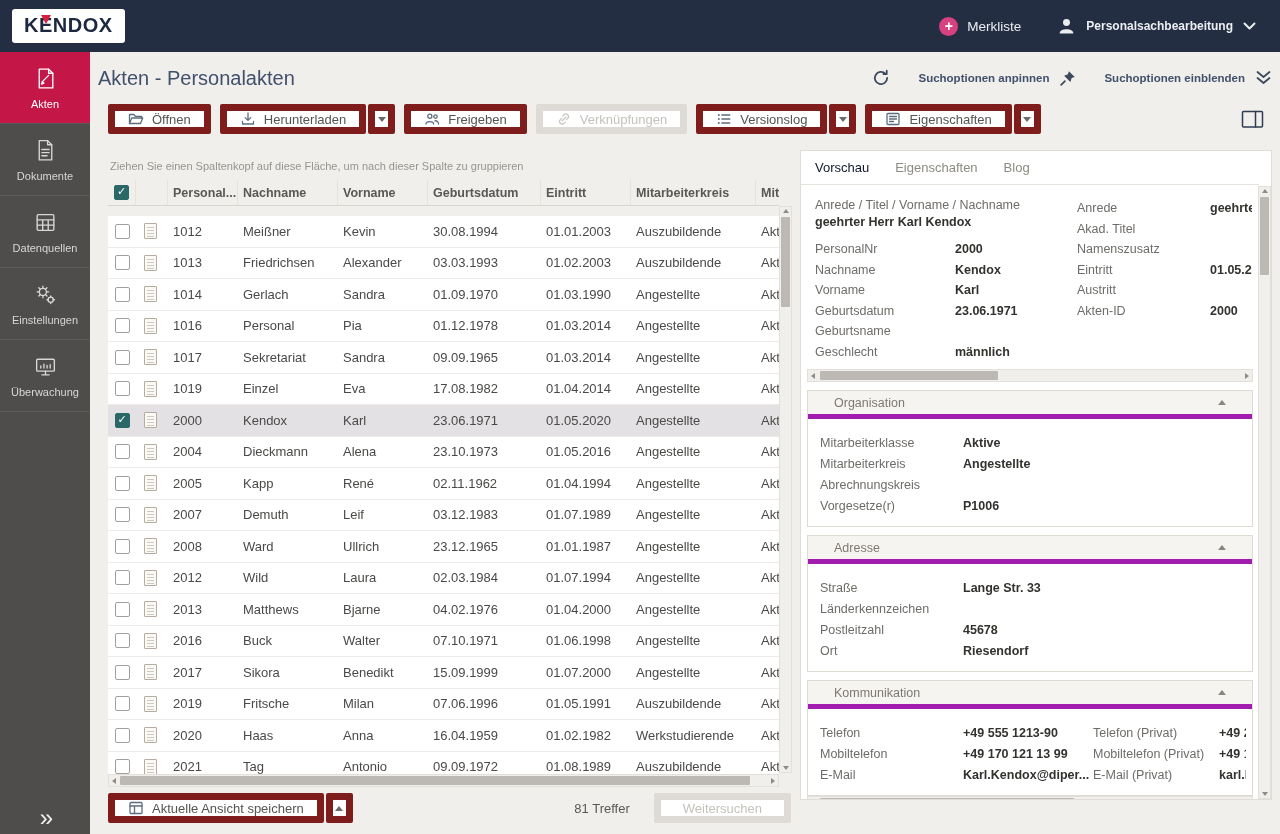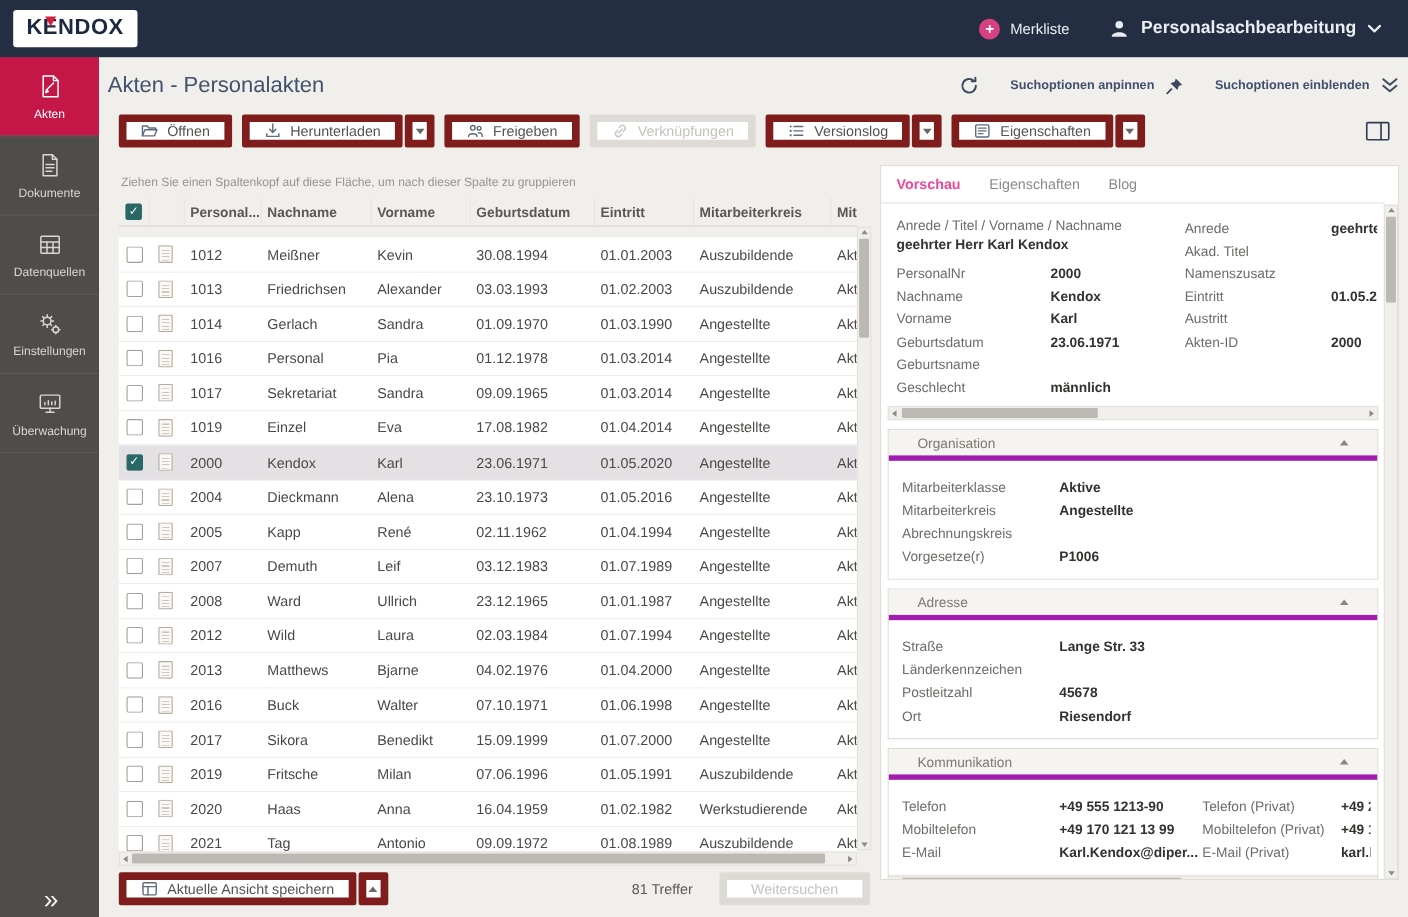--- a/index.html
+++ b/index.html
@@ -9,21 +9,21 @@
 .app{position:relative;width:1280px;height:834px;background:#f1efec;overflow:hidden}
 
 
 .topbar{position:absolute;top:0;left:0;right:0;height:52px;background:#232e42;display:flex;align-items:center;justify-content:space-between;padding:0 24px 0 12px;z-index:5}
 .logo{position:relative;background:#fff;border-radius:3px;padding:5px 12px 6px;cursor:pointer}
 .logo-text{font-size:20px;font-weight:800;letter-spacing:.5px;color:#1c2840}
 .logo-accent{position:absolute;left:29px;top:6px;width:0;height:0;border-left:5px solid transparent;border-right:5px solid transparent;border-top:9px solid #d6203e}
 .topbar-right{display:flex;align-items:center;gap:36px;color:#eceef2}
 .merkliste{display:flex;align-items:center;gap:9px;cursor:pointer;font-size:13.5px}
 .plus-circle{width:19px;height:19px;border-radius:50%;background:#d6417f;color:#fff;display:flex;align-items:center;justify-content:center;font-size:14px;font-weight:700;line-height:1}
-.user-menu{display:flex;align-items:center;gap:10px;cursor:pointer;font-size:16px;font-weight:600}
+.user-menu{display:flex;align-items:center;gap:10px;cursor:pointer;font-size:12px;font-weight:600}
 
 
 .sidebar{position:absolute;left:0;top:52px;width:90px;bottom:0;background:#4e4d4c}
 .side-item{height:72px;display:flex;flex-direction:column;align-items:center;justify-content:center;gap:7px;color:#d9d7d4;font-size:11px;border-bottom:1px solid #5b5a58;cursor:pointer;text-align:center}
 .side-item.active{background:#c41747;color:#fff}
 .sidebar-expand{position:absolute;bottom:4px;left:0;width:90px;text-align:center;color:#f0efed;font-size:24px;letter-spacing:-3px;cursor:pointer;line-height:1}
 
 
 .main{position:absolute;left:90px;top:52px;right:0;bottom:0}
 .page-header{position:absolute;top:0;left:0;right:0;height:52px;display:flex;align-items:center;padding:0 8px}
@@ -84,21 +84,21 @@
 .grid-footer{position:absolute;left:0;right:0;bottom:10px;height:32px;display:flex;align-items:center;gap:24px}
 .grid-footer .spacer{flex:1}
 .result-count{color:#5a5855;font-size:13px}
 
 
 .detail-panel{position:absolute;left:710px;right:8px;top:98px;bottom:34px;background:#fff;border:1px solid #e0ddd8}
 .detail-main{position:absolute;left:0;top:0;right:12px;bottom:0;display:flex;flex-direction:column;overflow:hidden}
 .detail-vbar{right:0;top:35px;bottom:0;height:auto}
 .tabs{height:34px;flex:none;display:flex;align-items:flex-end;gap:26px;padding:0 4px 9px 14px;border-bottom:1px solid #e5e2dd}
 .tab{font-size:13px;color:#8d8a84;cursor:pointer}
-.tab.active{color:#ec4899;font-weight:700}
+.tab.active{color:#0f172a;font-weight:400}
 .fields-area{display:flex;padding:13px 0 4px 14px;flex:none}
 .fcol-left{width:262px;flex:none}
 .fcol-right{flex:1;overflow:hidden}
 .frow{display:flex;height:20.5px;align-items:center}
 .frow.two{display:block;height:41px}
 .flabel{width:140px;flex:none;color:#6e6c68;font-size:12.5px;white-space:nowrap;overflow:hidden}
 .fvalue{font-weight:700;color:#33322f;font-size:12.5px;white-space:nowrap}
 .fstrong{font-weight:700;color:#33322f;font-size:12.5px;margin-top:3px;white-space:nowrap}
 .fcol-right .flabel{width:133px}
 .fcol-right .fvalue{width:42px;overflow:hidden;flex:none}

